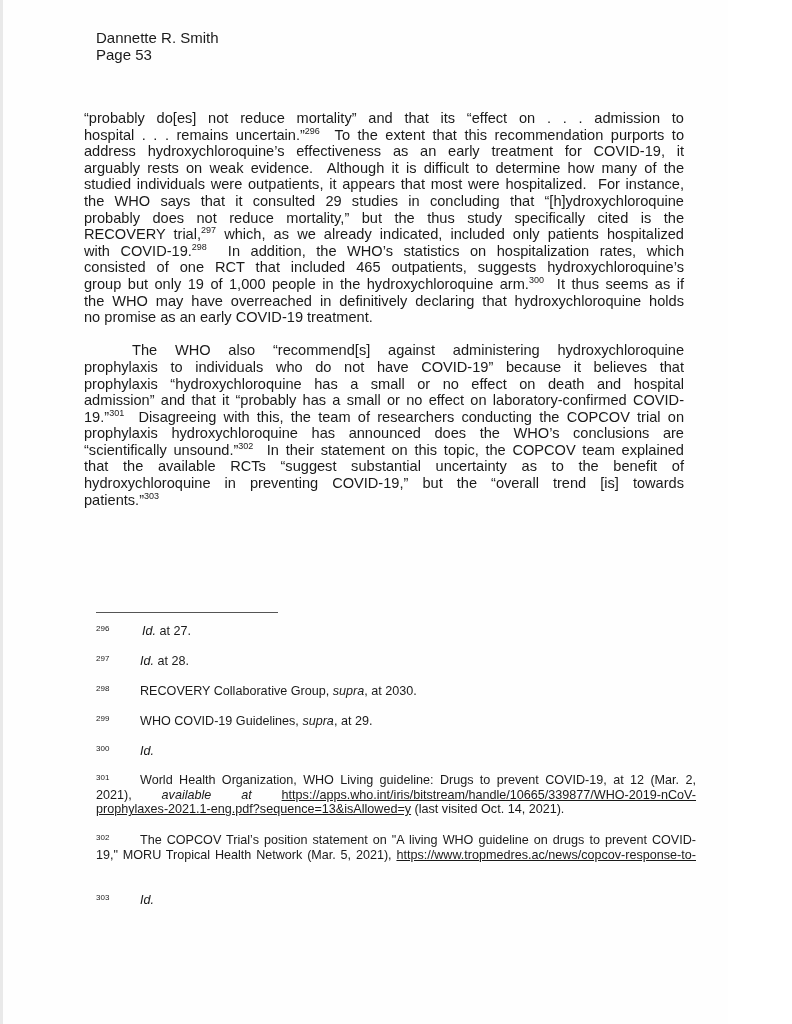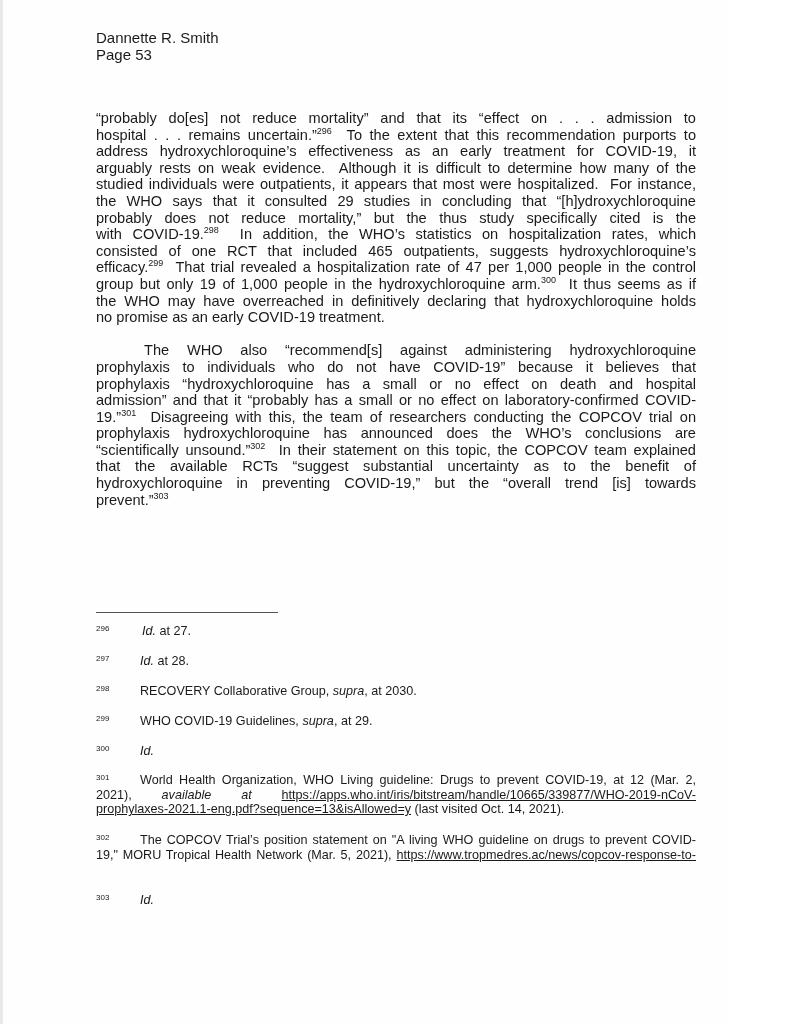--- a/index.html
+++ b/index.html
@@ -1,21 +1,21 @@
 <!DOCTYPE html>
 <html><head>
 <meta charset="utf-8">
 <style>
   html, body { margin: 0; padding: 0; background: #ffffff; }
   body { width: 792px; height: 1024px; position: relative; overflow: hidden;
          font-family: "Liberation Sans", sans-serif; color: #1a1a1a; }
   .page { position: absolute; left: 0; top: 0; width: 728px; height: 1024px; background: #fefefe; }
   .edge { position: absolute; left: 0; top: 0; width: 3px; height: 1024px; background: #e9e9e9; }
   .header { position: absolute; left: 96px; top: 29px; font-size: 15px; line-height: 17px; }
-  .body { position: absolute; left: 96px; top: 110px; width: 600px; font-size: 14.6px; }
+  .body { position: absolute; left: 84px; top: 110px; width: 600px; font-size: 14.6px; }
   .line { display: block; height: 16.6px; line-height: 16.6px; white-space: nowrap; text-align: justify; text-align-last: justify; }
   .line.last { text-align-last: left; }
   .indent { padding-left: 48px; }
   .para-gap { height: 16.6px; }
   sup { font-size: 9px; line-height: 0; vertical-align: 6px; }
   .rule { position: absolute; left: 96px; top: 612px; width: 182px; height: 1px; background: #555; }
   .fn { position: absolute; left: 96px; width: 600px; font-size: 12.6px; }
   .fn .num { position: absolute; left: 0; top: 0; font-size: 8px; line-height: 10px; }
   .fn .txt { display: block; padding-left: 44px; line-height: 14.5px; }
   .fn .wrap { display: block; line-height: 14.5px; white-space: nowrap; text-align: justify; text-align-last: justify; }
@@ -37,41 +37,41 @@
 
   <div class="body">
     <div>
       <span class="line">“probably do[es] not reduce mortality” and that its “effect on . . . admission to</span>
       <span class="line"><span>hospital . . . remains uncertain.”</span><sup>296</sup><span style="white-space:pre">  To the extent that this recommendation purports to</span></span>
       <span class="line">address hydroxychloroquine’s effectiveness as an early treatment for COVID-19, it</span>
       <span class="line" style="white-space:pre">arguably rests on weak evidence.  Although it is difficult to determine how many of the</span>
       <span class="line" style="white-space:pre">studied individuals were outpatients, it appears that most were hospitalized.  For instance,</span>
       <span class="line">the WHO says that it consulted 29 studies in concluding that “[h]ydroxychloroquine</span>
       <span class="line">probably does not reduce mortality,” but the thus study specifically cited is the</span>
+      <span class="line"><span>RECOVERY trial,</span><sup>297</sup><span style="white-space:pre"> which, as we already indicated, included only patients hospitalized</span></span>
       <span class="line"><span>with COVID-19.</span><sup>298</sup><span style="white-space:pre">  In addition, the WHO’s statistics on hospitalization rates, which</span></span>
       <span class="line">consisted of one RCT that included 465 outpatients, suggests hydroxychloroquine’s</span>
-      <span class="line"><span>efficacy.</span><sup>299</sup><span style="white-space:pre">  That trial revealed a hospitalization rate of 47 per 1,000 people in the control</span></span>
       <span class="line"><span>group but only 19 of 1,000 people in the hydroxychloroquine arm.</span><sup>300</sup><span style="white-space:pre">  It thus seems as if</span></span>
       <span class="line">the WHO may have overreached in definitively declaring that hydroxychloroquine holds</span>
       <span class="line last">no promise as an early COVID-19 treatment.</span>
     </div>
 
     <div class="para-gap"></div>
 
     <div>
       <span class="line indent">The WHO also “recommend[s] against administering hydroxychloroquine</span>
       <span class="line">prophylaxis to individuals who do not have COVID-19” because it believes that</span>
       <span class="line">prophylaxis “hydroxychloroquine has a small or no effect on death and hospital</span>
       <span class="line">admission” and that it “probably has a small or no effect on laboratory-confirmed COVID-</span>
       <span class="line"><span>19.”</span><sup>301</sup><span style="white-space:pre">  Disagreeing with this, the team of researchers conducting the COPCOV trial on</span></span>
       <span class="line">prophylaxis hydroxychloroquine has announced does the WHO’s conclusions are</span>
       <span class="line"><span>“scientifically unsound.”</span><sup>302</sup><span style="white-space:pre">  In their statement on this topic, the COPCOV team explained</span></span>
       <span class="line">that the available RCTs “suggest substantial uncertainty as to the benefit of</span>
       <span class="line">hydroxychloroquine in preventing COVID-19,” but the “overall trend [is] towards</span>
-      <span class="line last"><span>prevent.”</span><sup>303</sup></span>
+      <span class="line last"><span>patients.”</span><sup>303</sup></span>
     </div>
   </div>
 
   <div class="rule"></div>
 
   <div class="fn" style="top:624px;">
     <span class="num">296</span>
     <span class="txt" style="padding-left:46px"><i>Id.</i><span> at 27.</span></span>
   </div>
 

